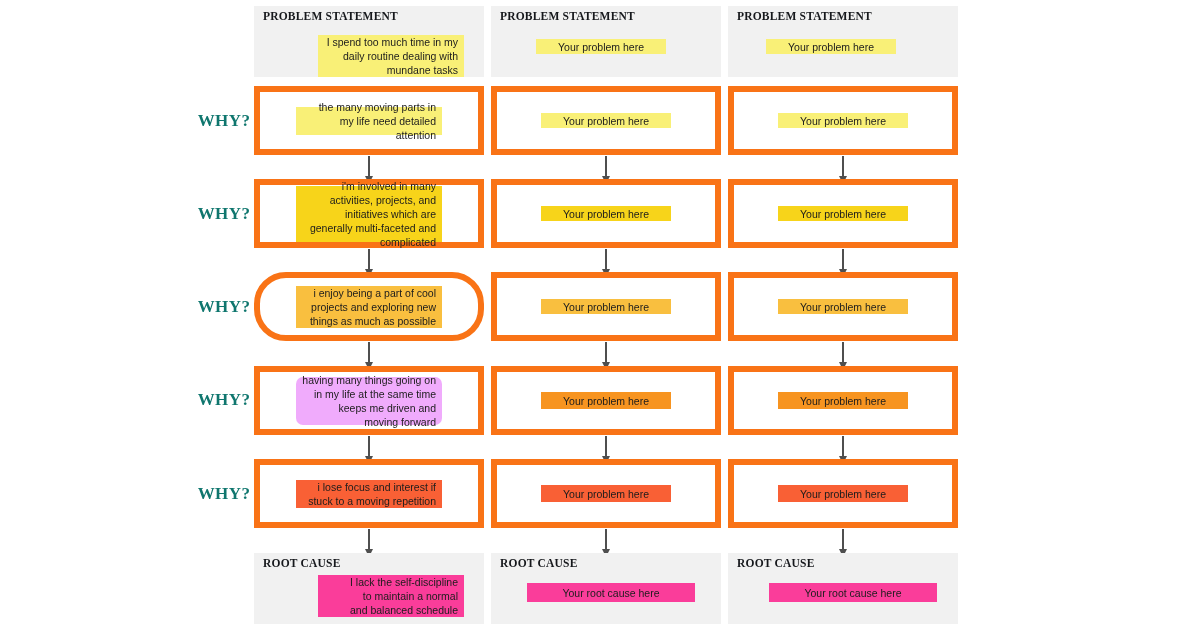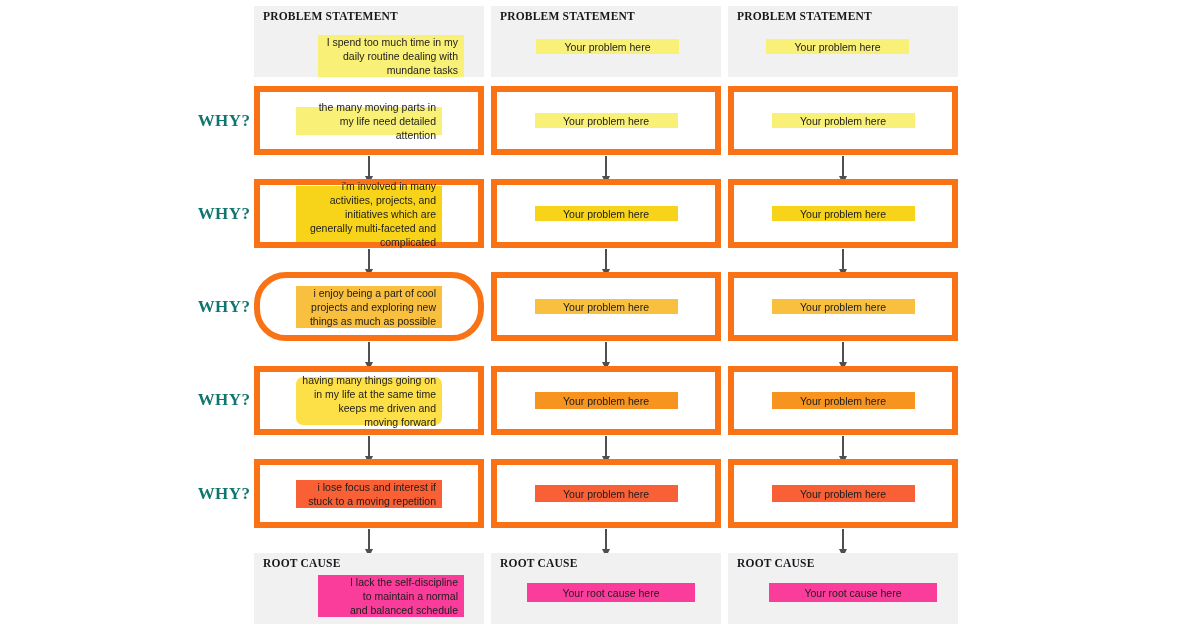--- a/index.html
+++ b/index.html
@@ -76,21 +76,21 @@
     font-family: "Liberation Sans", sans-serif;
     font-size: 10.5px;
     line-height: 14px;
     color: #1c1c1c;
     padding: 3px 6px;
   }
   .note.wide {
     width: 146px;
   }
   .note.short {
-    width: 143px;
+    width: 130px;
     height: 15px;
     font-size: 10.5px;
   }
 
   .arrow {
     position: absolute;
     width: 2px;
     background: #4f4f4f;
   }
   .arrow:after {
@@ -130,21 +130,21 @@
     <div class="note wide" style="height:56px; background:#f7d41a;">i'm involved in many activities, projects, and initiatives which are generally multi-faceted and complicated</div>
   </div>
   <div class="arrow" style="left:368px; top:249px; height:21px;"></div>
 
   <div class="cell bordered" style="left:254px; top:272px; width:230px; height:69px;border-radius:32px;">
     <div class="note wide" style="height:42px; background:#f9bf3f;">i enjoy being a part of cool projects and exploring new things as much as possible</div>
   </div>
   <div class="arrow" style="left:368px; top:342px; height:21px;"></div>
 
   <div class="cell bordered" style="left:254px; top:366px; width:230px; height:69px;">
-    <div class="note wide" style="height:48px; background:#fde047;border-radius:7px;">having many things going on in my life at the same time keeps me driven and moving forward</div>
+    <div class="note wide" style="height:48px; background:#f0abfc;border-radius:7px;">having many things going on in my life at the same time keeps me driven and moving forward</div>
   </div>
   <div class="arrow" style="left:368px; top:436px; height:21px;"></div>
 
   <div class="cell bordered" style="left:254px; top:459px; width:230px; height:69px;">
     <div class="note wide" style="height:28px; background:#f96035;">i lose focus and interest if stuck to a moving repetition</div>
   </div>
   <div class="arrow" style="left:368px; top:529px; height:21px;"></div>
 
   <div class="cell banded" style="left:254px; top:553px; width:230px; height:71px;">
     <span class="band-title">ROOT CAUSE</span>

